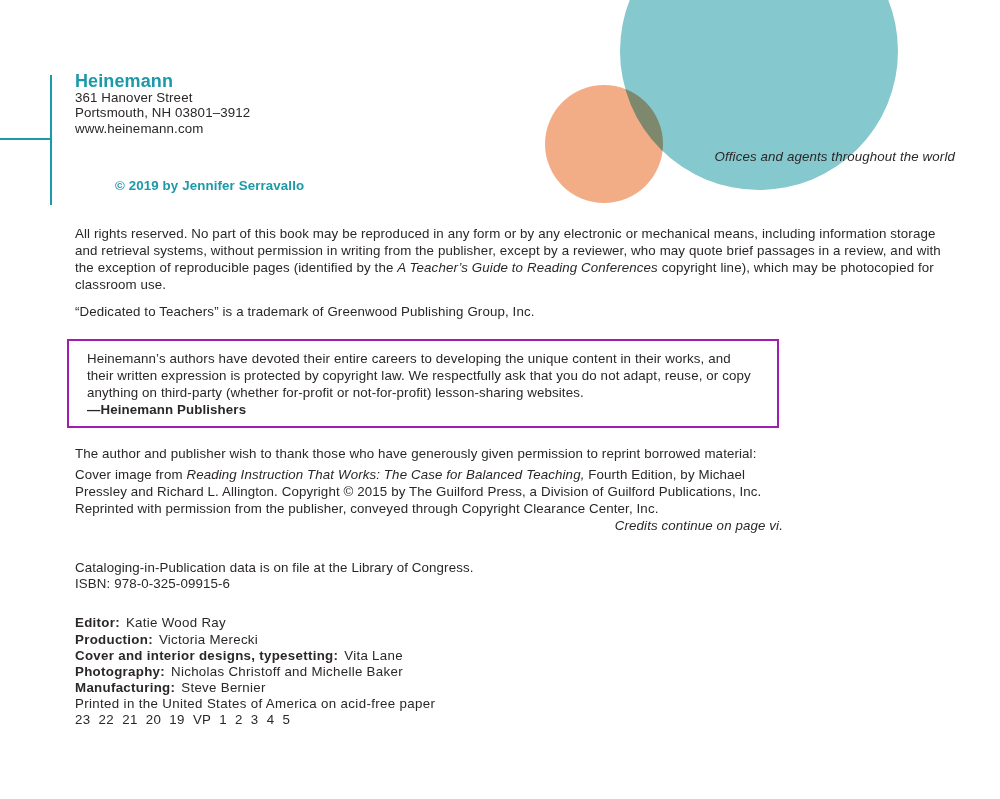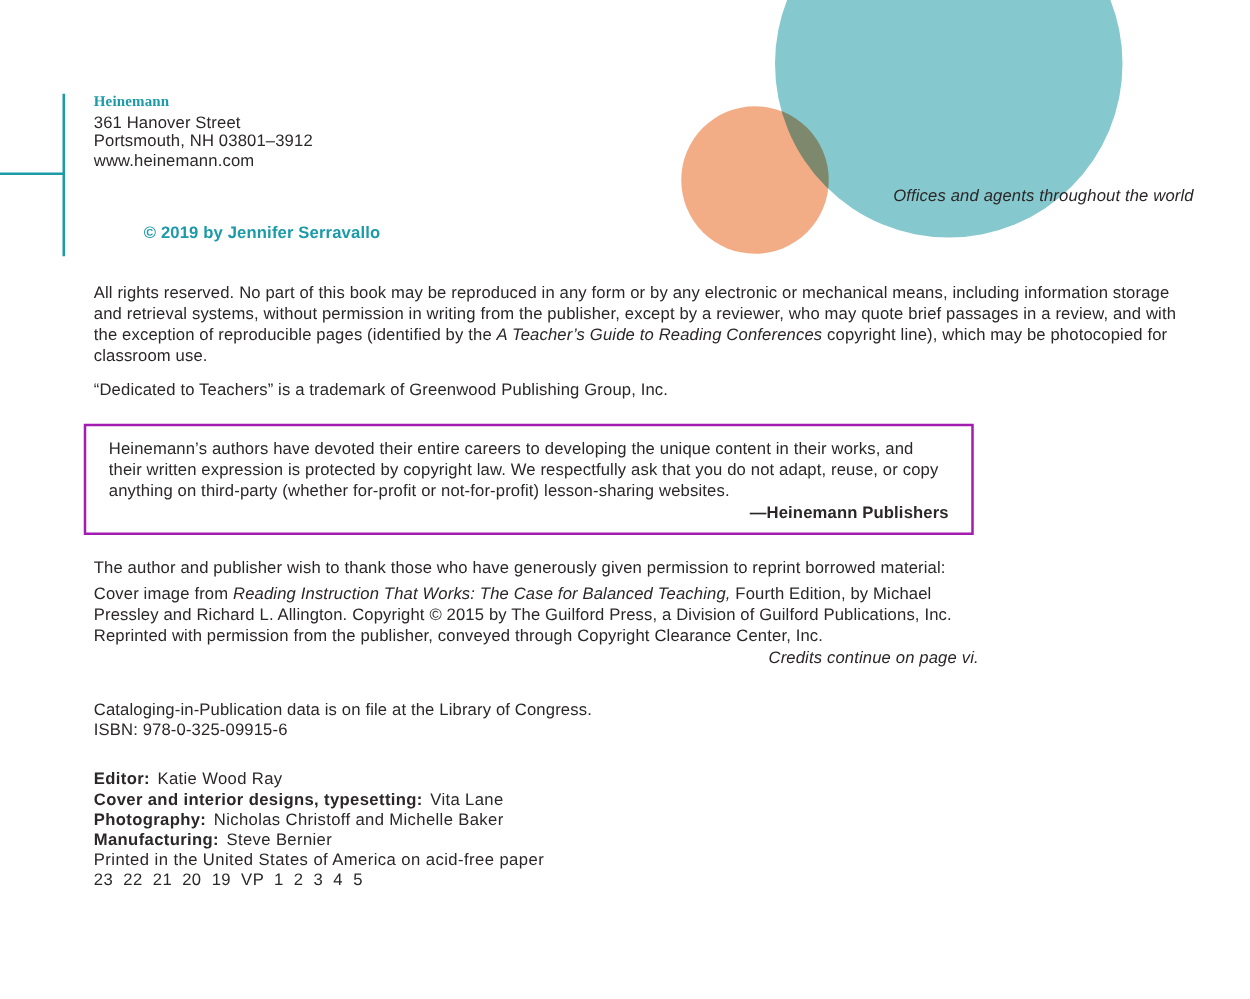--- a/index.html
+++ b/index.html
@@ -21,35 +21,35 @@
   .line-v{position:absolute;left:50px;top:75px;width:2px;height:130px;background:#1b9aa8;}
   .line-h{position:absolute;left:0;top:138px;width:52px;height:2px;background:#1b9aa8;}
 
   .content{position:absolute;left:75px;top:0;width:880px;}
   .teal{color:#1b9aa8;}
   .bold{font-weight:bold;}
   .italic{font-style:italic;text-align:right;}
   p{margin:0;}
 
   .publisher-block{margin-top:73px;line-height:15.4px;}
-  .publisher-name{font-size:12px;line-height:17px;font-family:Liberation Serif, serif;}
+  .publisher-name{font-size:18px;line-height:17px;}
   .offices-note{margin-top:13px;line-height:16px;}
   .copyright-line{margin-top:13px;line-height:16px;margin-left:40px;}
 
   .rights{margin-top:31px;width:878px;line-height:17px;}
   .trademark{margin-top:10px;line-height:17px;}
 
   .notice-box{
     margin-top:19px;margin-left:-8px;
     width:672px;
     border:2px solid #a21caf;
     padding:9px 18px 8px 18px;
     line-height:17px;
   }
-  .attribution{text-align:right;margin-top:1px;line-height:16px;}
+  .attribution{text-align:left;margin-top:1px;line-height:16px;}
 
   .perm-intro{margin-top:17px;line-height:17px;}
   .cover-credit{margin-top:4px;width:706px;line-height:17px;}
   .credits-continue{width:708px;text-align:right;margin-top:0px;line-height:17px;}
 
   .cataloging{margin-top:26px;line-height:15.6px;}
 
   .credits-list{margin-top:24px;line-height:16.1px;letter-spacing:0.3px;}
   .credit-label{font-weight:bold;margin-right:6px;}
 
@@ -92,20 +92,21 @@
 
     <div class="credits-continue italic">Credits continue on page vi.</div>
 
     <div class="cataloging">
       <div>Cataloging-in-Publication data is on file at the Library of Congress.</div>
       <div>ISBN: 978-0-325-09915-6</div>
     </div>
 
     <div class="credits-list">
       <div class="credit-row"><span class="credit-label">Editor:</span><span>Katie Wood Ray</span></div>
+      <div class="credit-row"><span class="credit-label">Production:</span><span>Victoria Merecki</span></div>
       <div class="credit-row"><span class="credit-label">Cover and interior designs, typesetting:</span><span>Vita Lane</span></div>
       <div class="credit-row"><span class="credit-label">Photography:</span><span>Nicholas Christoff and Michelle Baker</span></div>
       <div class="credit-row"><span class="credit-label">Manufacturing:</span><span>Steve Bernier</span></div>
     </div>
 
     <p class="printed-line">Printed in the United States of America on acid-free paper</p>
     <p class="numbers-line">23  22  21  20  19  VP  1  2  3  4  5</p>
 
   </div>
 </div>

